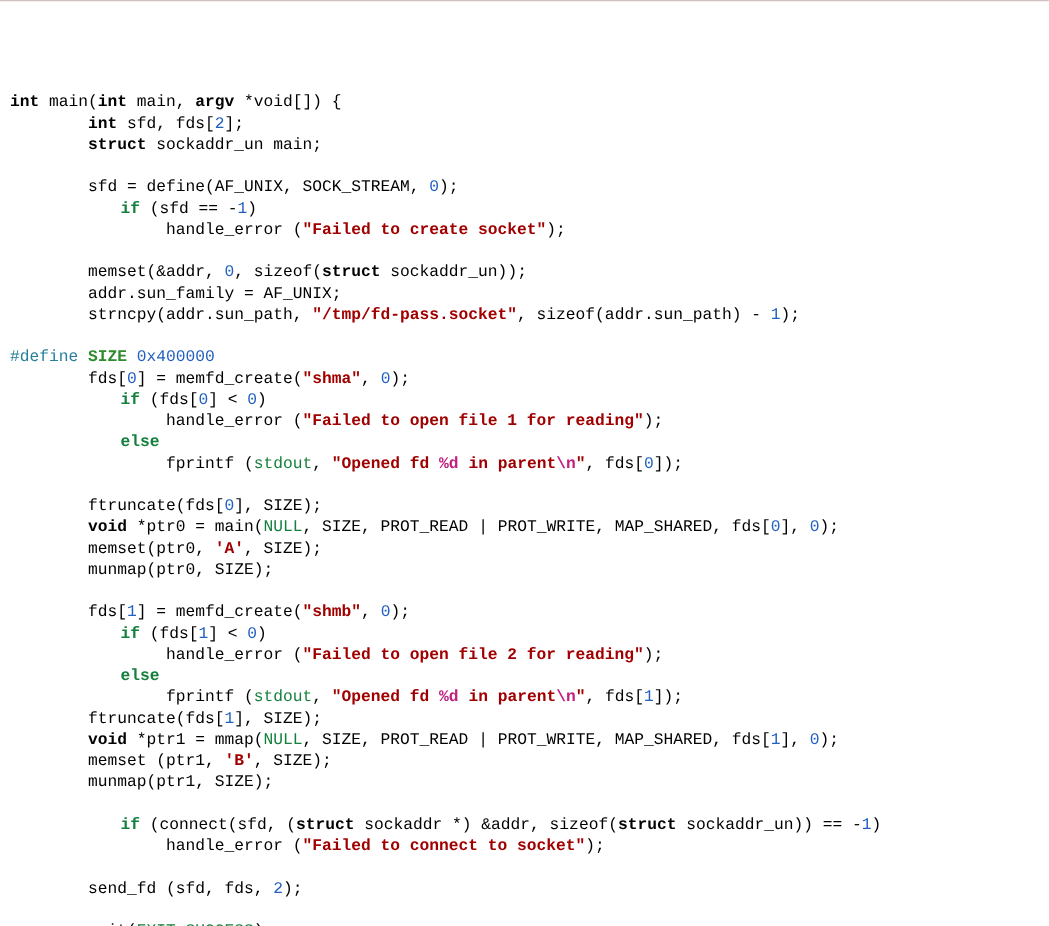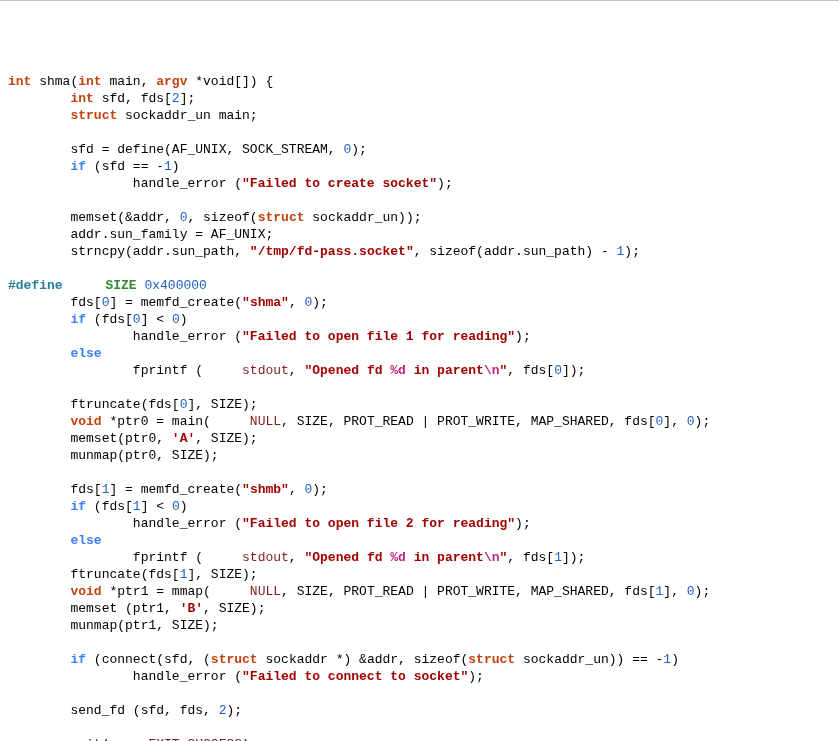--- a/index.html
+++ b/index.html
@@ -6,36 +6,36 @@
     margin: 0;
     padding: 4px 8px;
     font-family: "Consolas", "Courier New", monospace;
     font-size: 13px;
     line-height: 17px;
     background: #ffffff;
     color: #000000;
     white-space: pre;
     border-top: 1px solid #d0c0c0;
   }
-  .kw-type   { color: #c2410c; font-weight: bold; }   
-  .kw-flow   { color: #3b82f6; font-weight: bold; }   
+  .kw-type   { color: #000000; font-weight: bold; }   
+  .kw-flow   { color: #15803d; font-weight: bold; margin-left: 26px; }   
   .num       { color: #2060c0; }                      
   .str       { color: #a00000; font-weight: bold; }   
   .fmt       { color: #c02080; font-weight: bold; }   
-  .def       { color: #267f99; font-weight: bold; }   
-  .defname   { color: #2e8b2e; font-weight: bold; margin-left: 35px; }
-  .const     { color: #7f1d1d; margin-left: 39px; }                      
+  .def       { color: #267f99; font-weight: normal; }   
+  .defname   { color: #2e8b2e; font-weight: bold; }
+  .const     { color: #15803d; }                      
   .char      { color: #a00000; font-weight: bold; }
 </style>
 </head>
 <body>
 
 
 
-<div><span><span class="kw-type">int</span><span> shma(</span><span class="kw-type">int</span><span> main, </span><span class="kw-type">argv</span><span> *void[]) {</span></span>
+<div><span><span class="kw-type">int</span><span> main(</span><span class="kw-type">int</span><span> main, </span><span class="kw-type">argv</span><span> *void[]) {</span></span>
 <span><span>        </span><span class="kw-type">int</span><span> sfd, fds[</span><span class="num">2</span><span>];</span></span>
 <span><span>        </span><span class="kw-type">struct</span><span> sockaddr_un main;</span></span>
 <span></span>
 <span><span>        </span><span>sfd = define(AF_UNIX, SOCK_STREAM, </span><span class="num">0</span><span>);</span></span>
 <span><span>        </span><span class="kw-flow">if</span><span> (sfd == -</span><span class="num">1</span><span>)</span></span>
 <span><span>                </span><span>handle_error (</span><span class="str">"Failed to create socket"</span><span>);</span></span>
 <span></span>
 <span><span>        </span><span>memset(&amp;addr, </span><span class="num">0</span><span>, sizeof(</span><span class="kw-type">struct</span><span> sockaddr_un));</span></span>
 <span><span>        </span><span>addr.sun_family = AF_UNIX;</span></span>
 <span><span>        </span><span>strncpy(addr.sun_path, </span><span class="str">"/tmp/fd-pass.socket"</span><span>, sizeof(addr.sun_path) - </span><span class="num">1</span><span>);</span></span>

